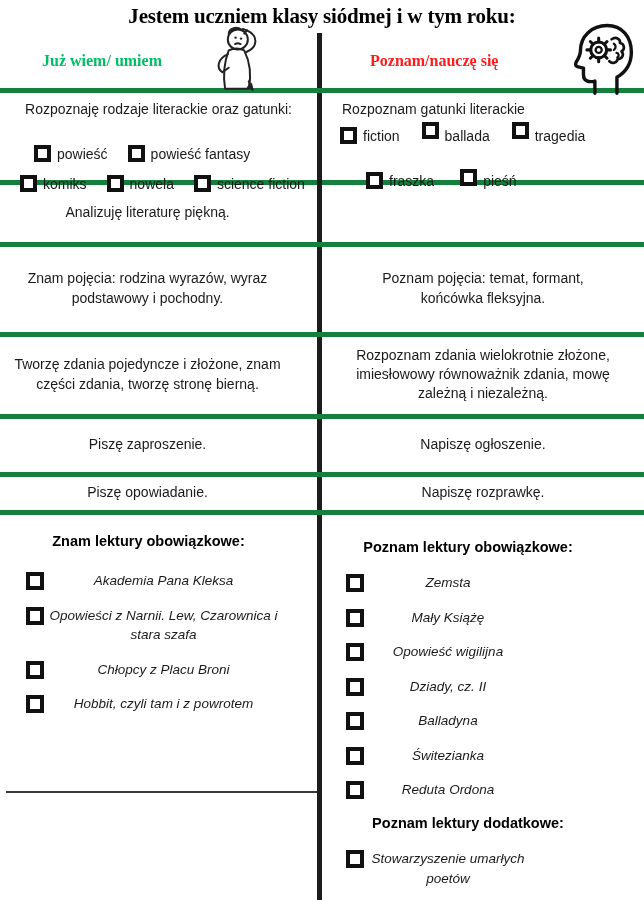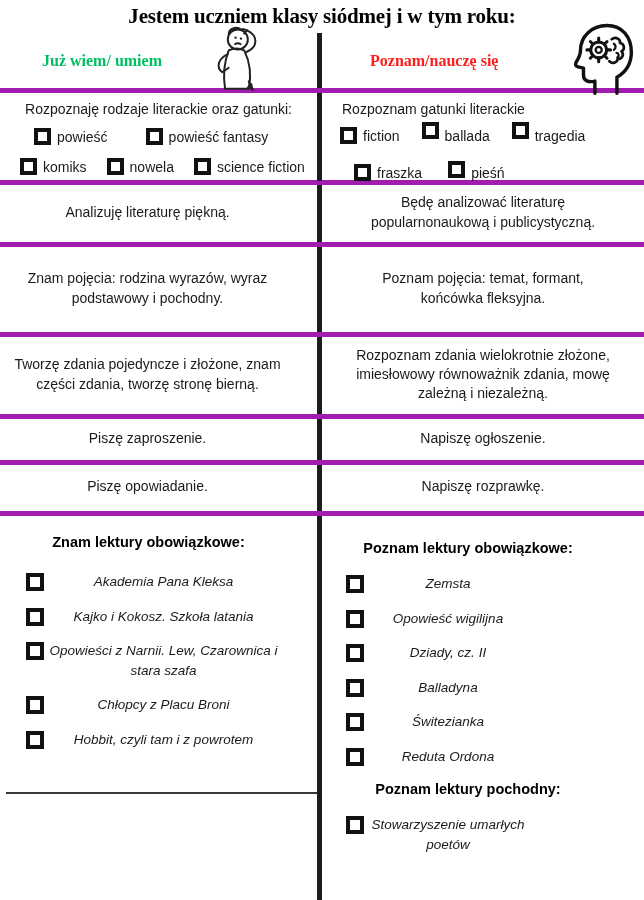--- a/index.html
+++ b/index.html
@@ -9,30 +9,30 @@
     font-family:"Liberation Sans", sans-serif; color:#1a1a1a;
     -webkit-font-smoothing:antialiased;
   }
   .title {
     height:33px; display:flex; align-items:center; justify-content:center;
     font-family:"Liberation Serif", serif; font-weight:bold;
     font-size:21px; letter-spacing:-0.2px; color:#000;
   }
   .row {
     display:grid; grid-template-columns:322px 322px;
-    box-sizing:border-box; border-bottom:5px solid #a21caf;
+    box-sizing:border-box; border-bottom:5px solid #15803d;
   }
   .row.last { border-bottom:none; }
   .h-header { height:60px; }
   .h-r1 { height:92px; }
   .h-r2 { height:62px; }
   .h-r3 { height:90px; }
   .h-r4 { height:82px; }
-  .h-r5 { height:46px; }
-  .h-r6 { height:51px; }
+  .h-r5 { height:58px; }
+  .h-r6 { height:38px; }
   .h-r7 { height:448px; }
   .cell { position:relative; box-sizing:border-box; }
   .cell-l { border-right:5px solid #1c1c1c; }
 
   
   .hcell { display:flex; align-items:center; }
   .hdr-label {
     font-family:"Liberation Serif", serif; font-weight:bold; font-size:16px;
   }
   .hdr-left .hdr-label { margin-left:42px; color:#00bf63; }
@@ -45,24 +45,24 @@
   .genres .g-heading { text-align:center; }
   .genres.g-right .g-heading { text-align:left; padding-left:20px; }
   .cb-line { display:flex; align-items:center; }
   .opt { display:inline-flex; align-items:center; gap:6px; white-space:nowrap; }
   .cb {
     display:inline-block; width:9px; height:9px; flex:none;
     border:4px solid #111; background:#fff;
   }
   .cb.up { transform:translateY(-5px); }
   .cb.up2 { transform:translateY(-3px); }
-  .g-left .line1 { padding-left:34px; gap:38px; margin-top:11px;text-align:center; }
+  .g-left .line1 { padding-left:34px; gap:20px; margin-top:28px;text-align:center; }
   .g-left .line2 { padding-left:20px; gap:20px; margin-top:13px; }
   .g-right .line1 { padding-left:18px; gap:22px; margin-top:10px; }
-  .g-right .line2 { padding-left:32px; gap:26px; margin-top:20px; }
+  .g-right .line2 { padding-left:44px; gap:26px; margin-top:28px; }
 
   
   .stmt {
     display:flex; align-items:center; justify-content:center;
     text-align:center; font-size:14px; line-height:1.38;
   }
   .stmt.cell-l { padding:0 32px 2px 10px; }
   .stmt.cell-r { padding:0 28px 2px 28px; }
 
   
@@ -186,21 +186,20 @@
         <span class="opt">
             <span class="cb up2"></span>
             <span>pieśń</span>
           </span>
       </div>
     </div>
   </div>
 
   <div class="row h-r2">
     <div class="cell cell-l stmt">Analizuję literaturę piękną.</div>
-    <div class="cell cell-r stmt">Będę analizować literaturę popularnonaukową i publicystyczną.</div>
   </div>
   <div class="row h-r3">
     <div class="cell cell-l stmt">Znam pojęcia: rodzina wyrazów, wyraz podstawowy i pochodny.</div>
     <div class="cell cell-r stmt">Poznam pojęcia: temat, formant, końcówka fleksyjna.</div>
   </div>
   <div class="row h-r4">
     <div class="cell cell-l stmt">Tworzę zdania pojedyncze i złożone, znam części zdania, tworzę stronę bierną.</div>
     <div class="cell cell-r stmt">Rozpoznam zdania wielokrotnie złożone, imiesłowowy równoważnik zdania, mowę zależną i niezależną.</div>
   </div>
   <div class="row h-r5">
@@ -214,63 +213,63 @@
 
   <div class="row h-r7 last">
     <div class="cell cell-l readings rd-left">
       <div class="sec-heading">Znam lektury obowiązkowe:</div>
       <div class="lekt">
           <span class="cb"></span>
           <span class="lekt-label">Akademia Pana Kleksa</span>
         </div>
       <div class="lekt">
           <span class="cb"></span>
-          <span class="lekt-label">Kajko i Kokosz. Szkoła latania</span>
-        </div>
-      <div class="lekt">
-          <span class="cb"></span>
           <span class="lekt-label">Opowieści z Narnii. Lew, Czarownica i stara szafa</span>
         </div>
       <div class="lekt">
           <span class="cb"></span>
           <span class="lekt-label">Chłopcy z Placu Broni</span>
         </div>
       <div class="lekt">
           <span class="cb"></span>
           <span class="lekt-label">Hobbit, czyli tam i z powrotem</span>
         </div>
       <div class="thin-line"></div>
     </div>
     <div class="cell readings rd-right">
       <div class="sec-heading">Poznam lektury obowiązkowe:</div>
       <div class="lekt">
           <span class="cb"></span>
           <span class="lekt-label">Zemsta</span>
         </div>
       <div class="lekt">
           <span class="cb"></span>
+          <span class="lekt-label">Mały Książę</span>
+        </div>
+      <div class="lekt">
+          <span class="cb"></span>
           <span class="lekt-label">Opowieść wigilijna</span>
         </div>
       <div class="lekt">
           <span class="cb"></span>
           <span class="lekt-label">Dziady, cz. II</span>
         </div>
       <div class="lekt">
           <span class="cb"></span>
           <span class="lekt-label">Balladyna</span>
         </div>
       <div class="lekt">
           <span class="cb"></span>
           <span class="lekt-label">Świtezianka</span>
         </div>
       <div class="lekt">
           <span class="cb"></span>
           <span class="lekt-label">Reduta Ordona</span>
         </div>
-      <div class="sec-heading extra-heading">Poznam lektury pochodny:</div>
+      <div class="sec-heading extra-heading">Poznam lektury dodatkowe:</div>
       <div class="lekt">
           <span class="cb"></span>
           <span class="lekt-label">Stowarzyszenie umarłych poetów</span>
         </div>
     </div>
   </div>
 
 </div>
 
 </body></html>

